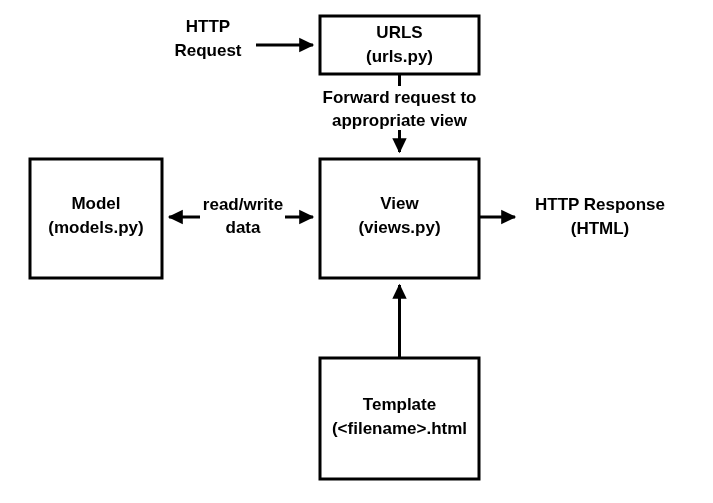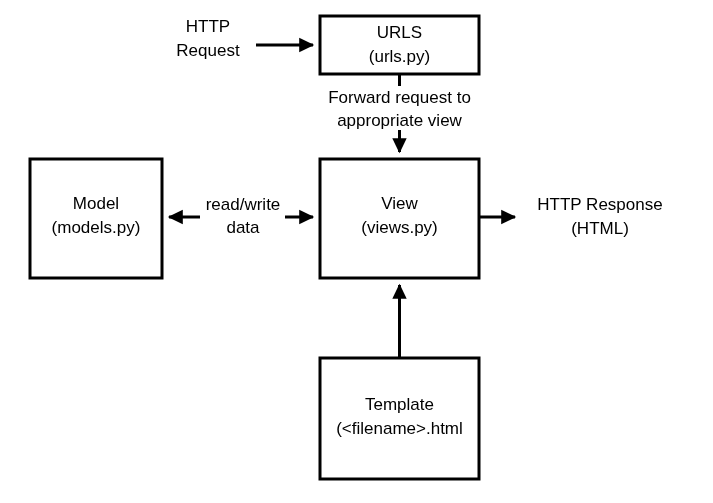--- a/index.html
+++ b/index.html
@@ -11,20 +11,21 @@
     width: 713px;
     height: 503px;
     font-family: "Liberation Sans", sans-serif;
     overflow: hidden;
   }
   #diagram-root {
     position: relative;
     width: 713px;
     height: 503px;
     background: #ffffff;
+    font-weight: bold;
   }
   svg#diagram-svg {
     display: block;
     width: 713px;
     height: 503px;
   }
   .node-box {
     fill: #ffffff;
     stroke: #000000;
     stroke-width: 3;

